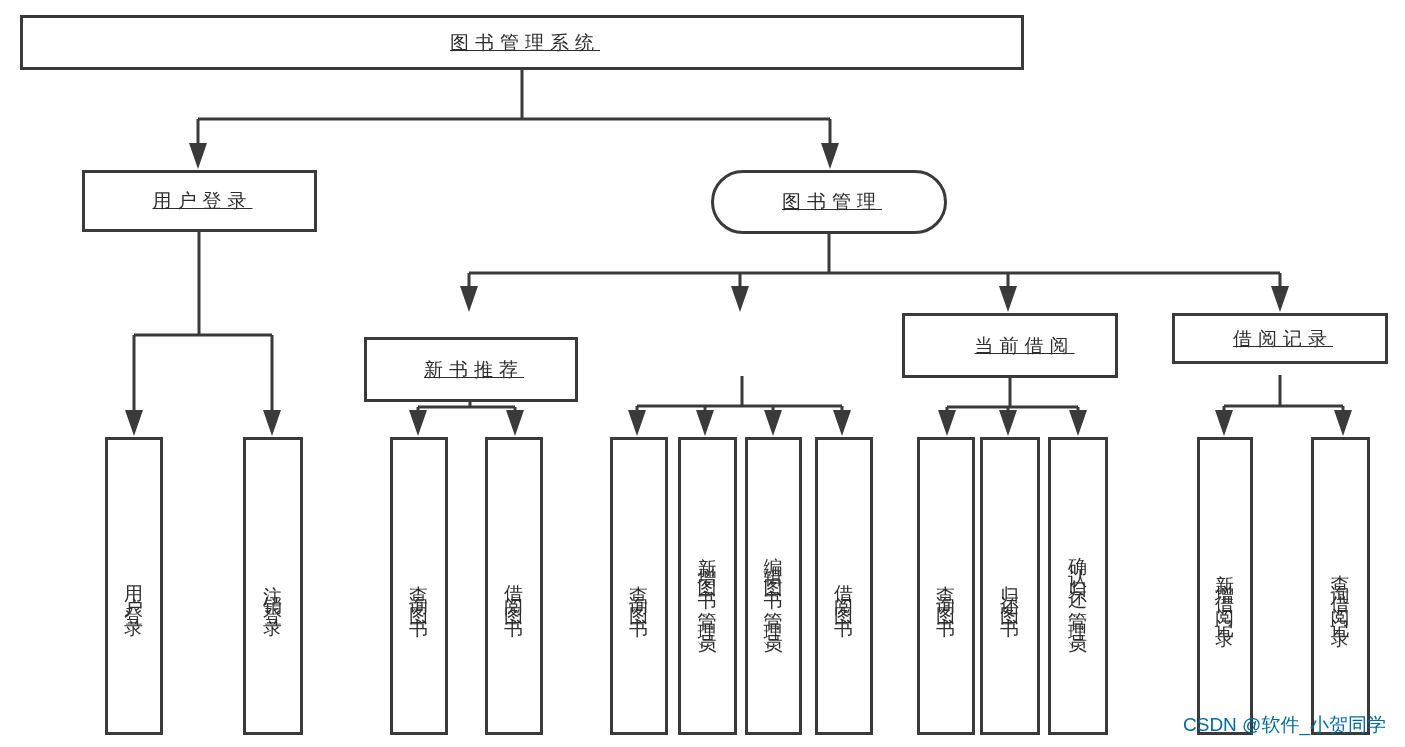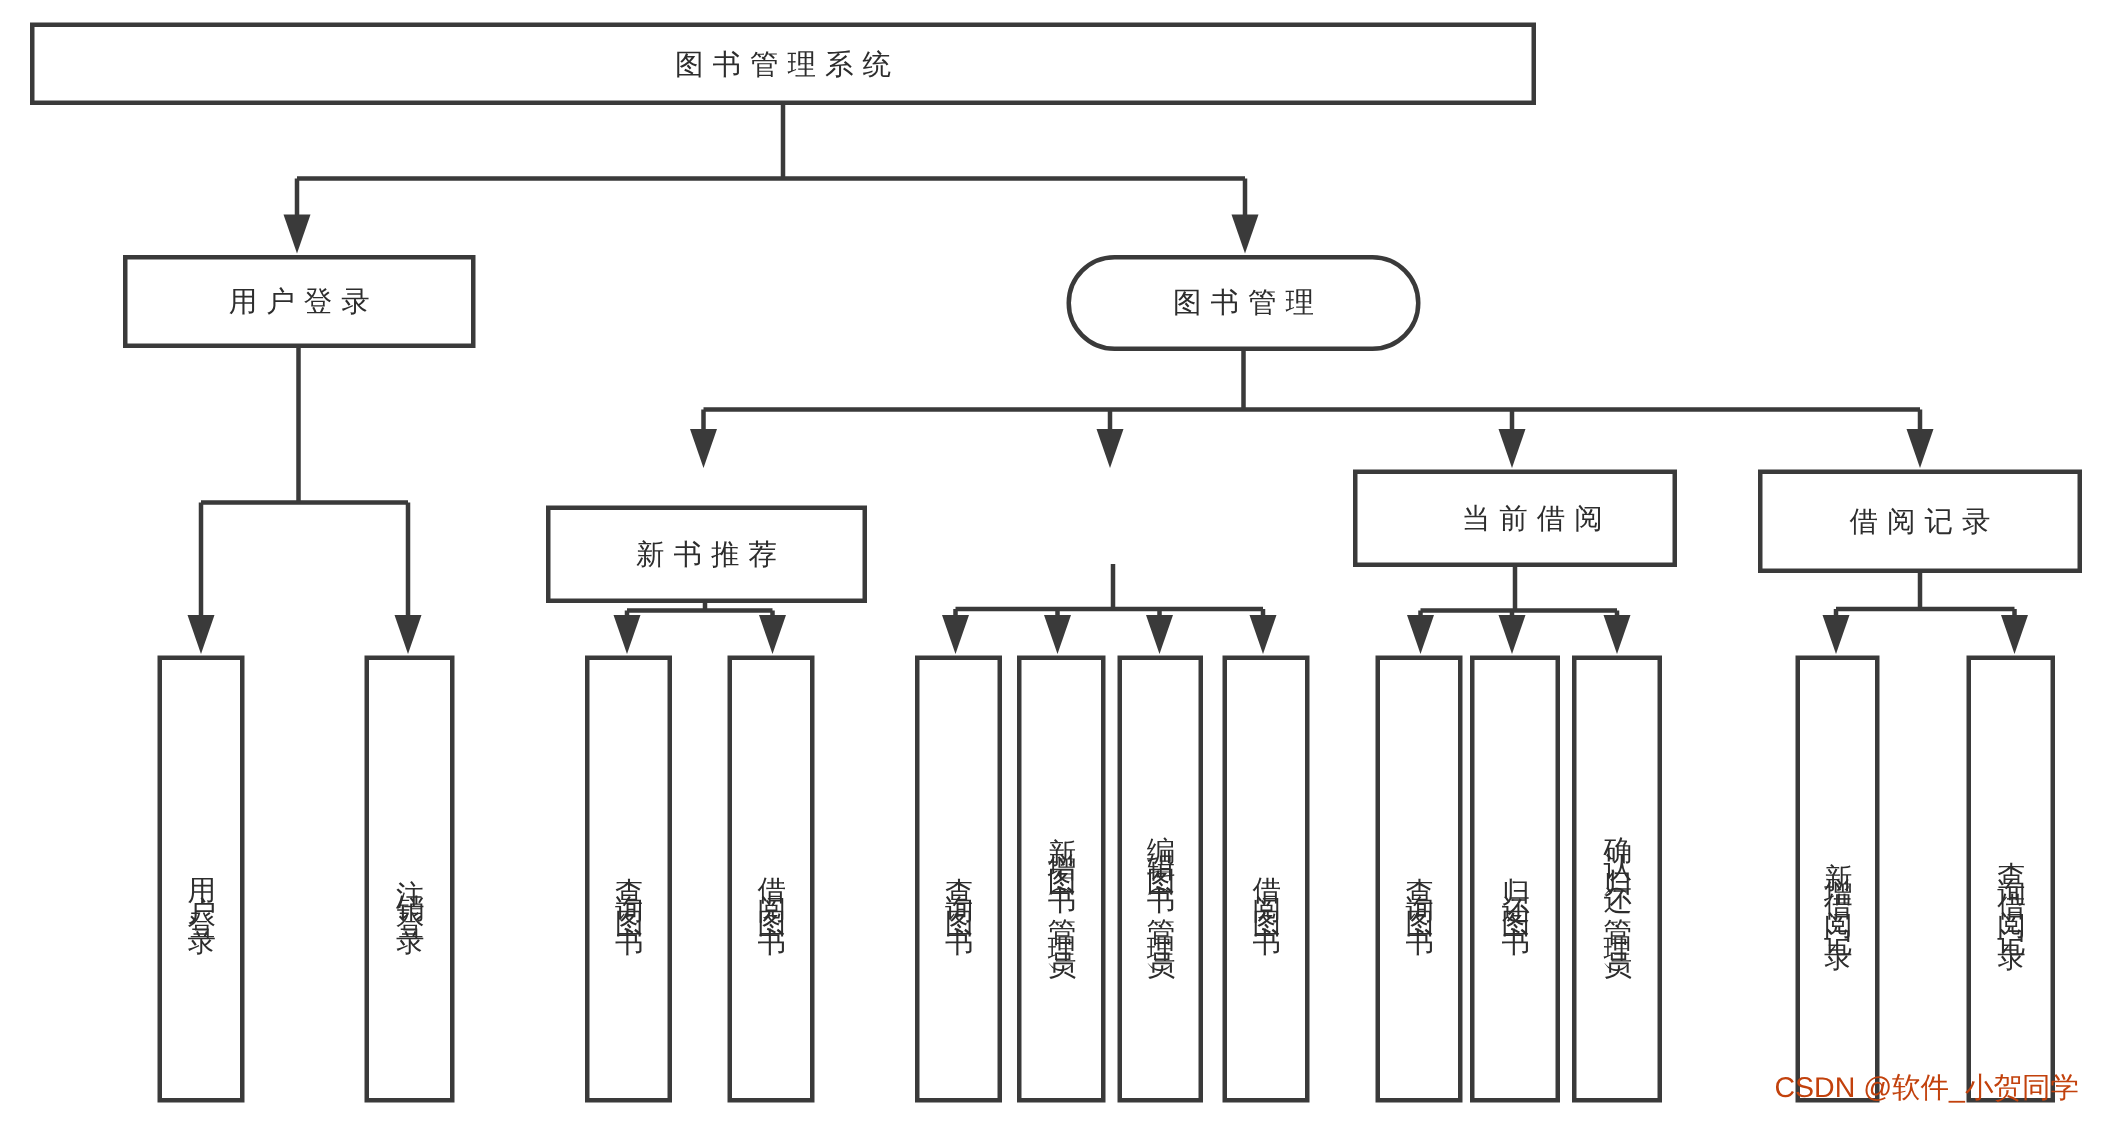--- a/index.html
+++ b/index.html
@@ -25,35 +25,36 @@
     display: flex;
     align-items: center;
     justify-content: center;
     color: #2d2d2d;
     font-size: 19px;
   }
   .box.h span {
     letter-spacing: 6px;
     white-space: nowrap;
     text-indent: 6px; 
+    text-decoration: underline;
   }
   .box.v span {
     writing-mode: vertical-rl;
     text-orientation: mixed;
     letter-spacing: 11px;
     line-height: 1;
     padding-top: 11px; 
     white-space: nowrap;
   }
   .watermark {
     position: absolute;
     left: 1183px;
     top: 712px;
     font-size: 19px;
-    color: #c2410c;
+    color: #0369a1;
     white-space: nowrap;
     z-index: 5;
   }
 </style>
 </head>
 <body>
 
 <div id="canvas">
 
   <svg id="connectors" viewBox="0 0 1405 747" xmlns="http://www.w3.org/2000/svg">
@@ -98,21 +99,21 @@
   <div class="box h" style="left:711px; top:170px; width:236px; height:64px;border-radius:32px;">
     <span>图书管理</span>
   </div>
 
   <div class="box h" style="left:364px; top:313px; width:214px; height:65px;margin-top:24px;">
     <span>新书推荐</span>
   </div>
   <div class="box h" style="left:902px; top:313px; width:216px; height:65px;padding-left:23px;">
     <span>当前借阅</span>
   </div>
-  <div class="box h" style="left:1172px; top:313px; width:216px; height:69px;">
+  <div class="box h" style="left:1172px; top:313px; width:216px; height:51px;">
     <span>借阅记录</span>
   </div>
 
   <div class="box v" style="left:105px; top:437px; width:58px; height:298px;">
     <span>用户登录</span>
   </div>
   <div class="box v" style="left:243px; top:437px; width:60px; height:298px;">
     <span>注销登录</span>
   </div>
 

